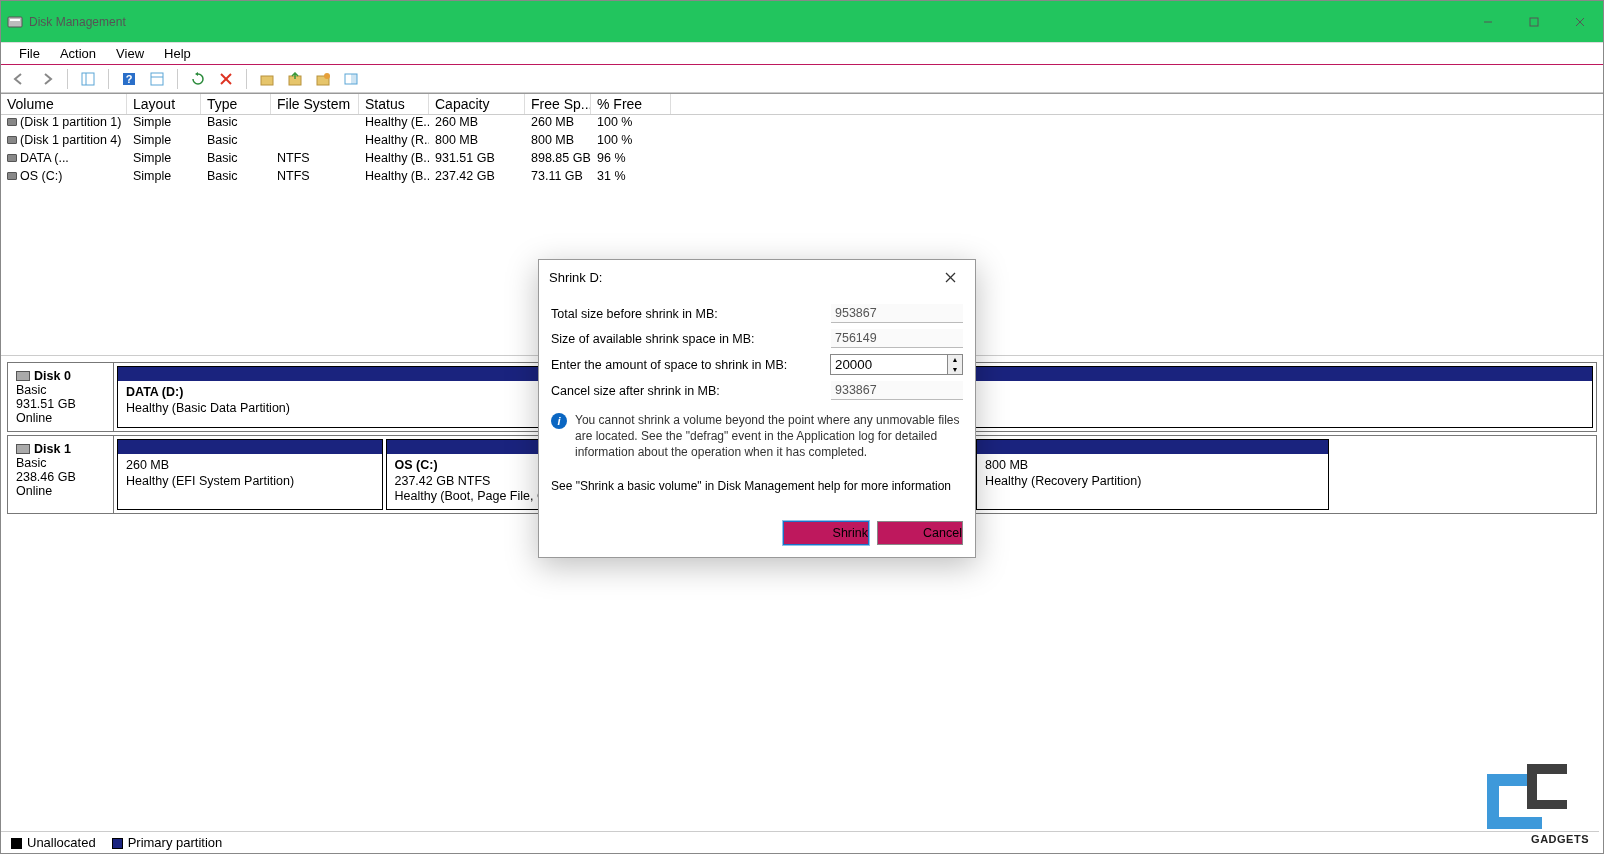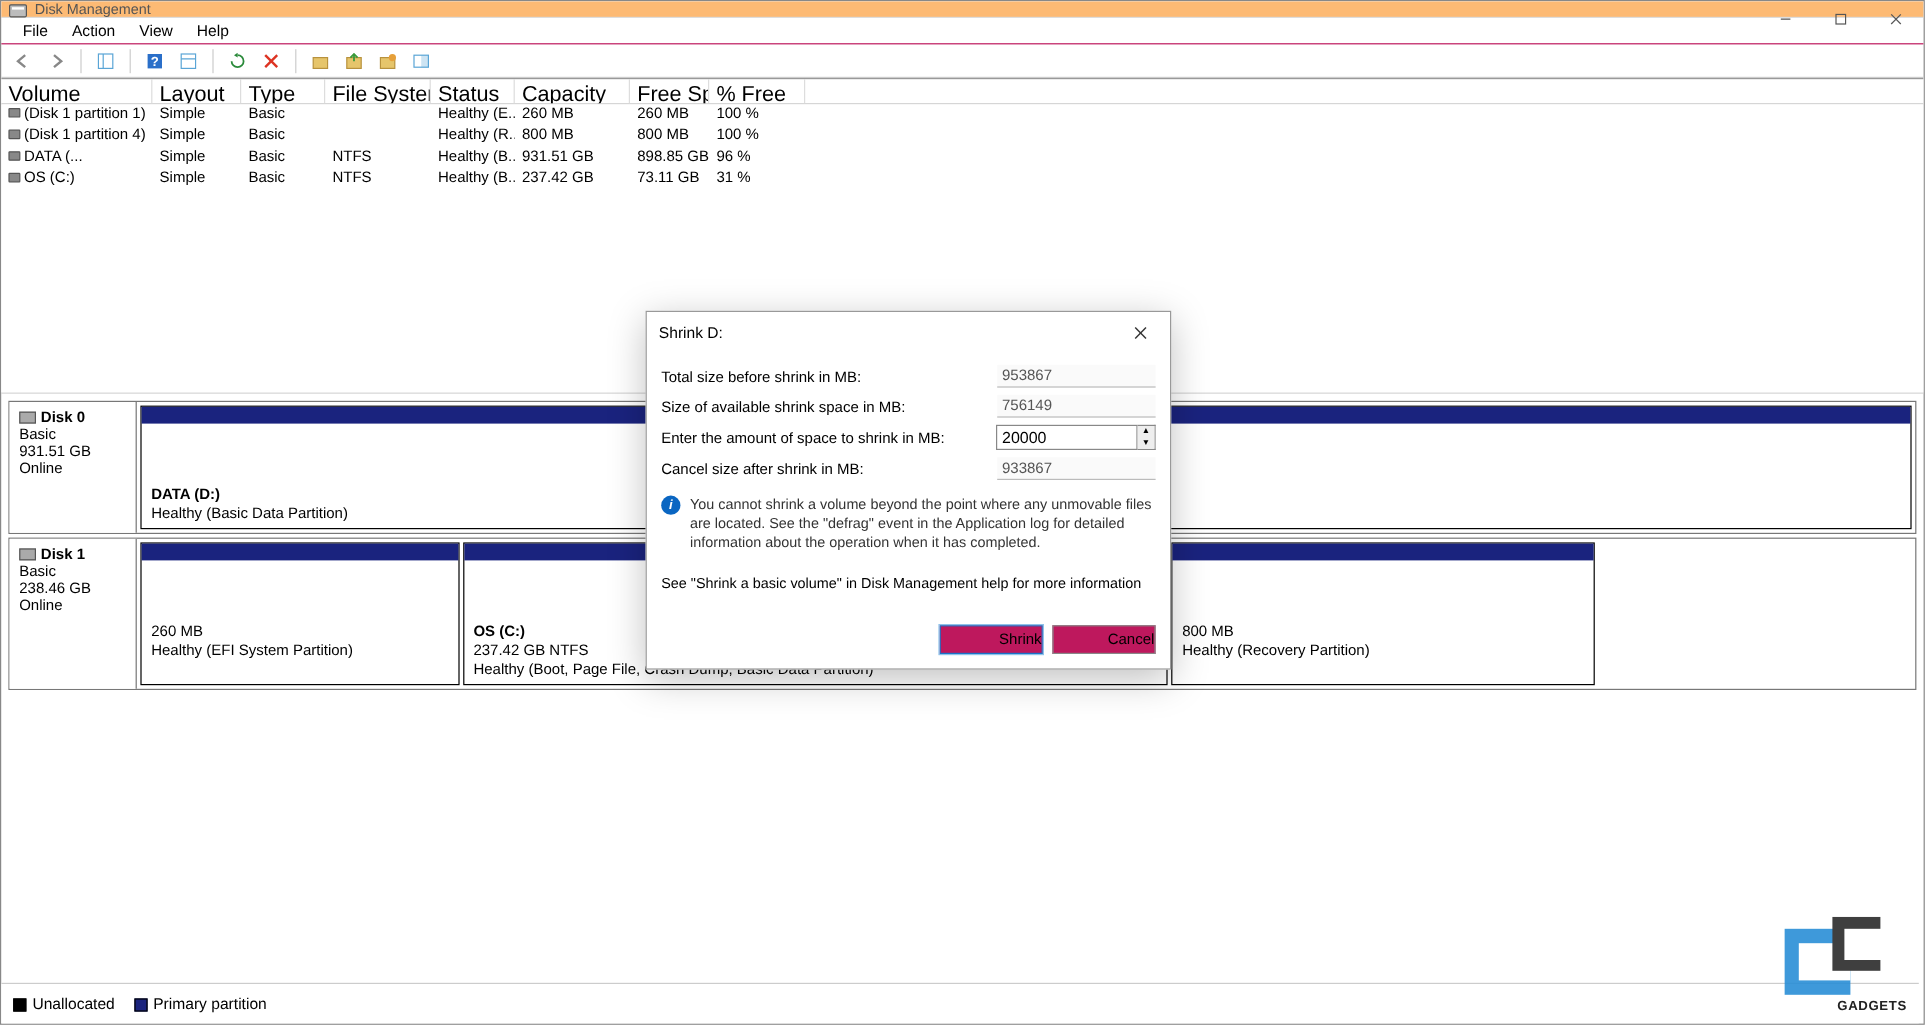--- a/index.html
+++ b/index.html
@@ -1,37 +1,37 @@
 <!DOCTYPE html>
 <html><head>
 <meta charset="utf-8">
 <style>
 * { margin: 0; padding: 0; box-sizing: border-box; font-family: "Segoe UI", Tahoma, sans-serif; }
 body { background: #fff; width: 1604px; height: 854px; position: relative; overflow: hidden; border: 1px solid #888; font-size: 13px; color: #000; }
 
 
-.titlebar { height: 14px; display: flex; align-items: flex-start; padding-left: 6px; background: #fdba74; border-bottom: 1px solid #ddd; }
+.titlebar { height: 42px; display: flex; align-items: center; padding-left: 6px; background: #22c55e; border-bottom: 1px solid #ddd; }
 .titlebar .app-icon { width: 16px; height: 16px; margin-right: 6px; }
 .titlebar .title { color: #555; font-size: 12px; }
 .titlebar .spacer { flex: 1; }
 .titlebar .win-btn { width: 46px; height: 30px; display: flex; align-items: center; justify-content: center; color: #666; cursor: pointer; }
 
 
 .menubar { height: 22px; display: flex; align-items: center; padding-left: 8px; gap: 0; border-bottom: 1px solid #be185d; }
 .menubar .menu-item { padding: 2px 10px; font-size: 13px; cursor: pointer; }
 
 
 .toolbar { height: 28px; display: flex; align-items: center; padding-left: 8px; gap: 8px; border-bottom: 1px solid #ccc; }
 .toolbar .tb-btn { width: 20px; height: 20px; display: flex; align-items: center; justify-content: center; cursor: pointer; color: #444; font-size: 14px; }
 .toolbar .sep { width: 1px; height: 20px; background: #ccc; margin: 0 2px; }
 
 
 .volume-table { width: 100%; border-bottom: 1px solid #ccc; }
 .vt-header { display: flex; background: #fff; border-top: 1px solid #999; border-bottom: 1px solid #ccc; height: 22px; }
-.vt-header .col { padding: 2px 6px; border-right: 1px solid #ddd; font-size: 18px; white-space: nowrap; overflow: hidden; }
+.vt-header .col { padding: 2px 6px; border-right: 1px solid #ddd; font-size: 14px; white-space: nowrap; overflow: hidden; }
 .vt-body { min-height: 240px; background: #fff; }
 .vt-row { display: flex; height: 18px; }
 .vt-row .col { padding: 0 6px; font-size: 12.5px; white-space: nowrap; overflow: hidden; }
 .disk-glyph { display: inline-block; width: 10px; height: 8px; background: #888; border: 1px solid #555; border-radius: 1px; margin-right: 3px; vertical-align: middle; position: relative; top: -1px; }
 
 .c-vol { width: 126px; }
 .c-lay { width: 74px; }
 .c-typ { width: 70px; }
 .c-fs  { width: 88px; }
 .c-sta { width: 70px; }
@@ -41,25 +41,25 @@
 
 
 .disk-panel { padding: 3px; }
 .disk-box { display: flex; margin: 3px; border: 1px solid #777; }
 .disk-left { width: 106px; padding: 6px 8px; background: #fff; border-right: 1px solid #777; font-size: 12.5px; }
 .disk-left .dname { font-weight: bold; }
 .dl-icon { display:inline-block; width:14px; height:10px; background:#aaa; border:1px solid #555; margin-right:4px; vertical-align:middle; position:relative; top:-1px;}
 .disk-right { flex: 1; display: flex; padding: 3px; gap: 3px; }
 .partition { flex-basis: 0; border: 1px solid #000; background: #fff; display: flex; flex-direction: column; }
 .part-cap { height: 14px; background: #1a237e; }
-.part-body { padding: 4px 8px; font-size: 12.5px; line-height: 1.25; margin-top: 48px; }
+.part-body { padding: 4px 8px; font-size: 12.5px; line-height: 1.25; }
 .part-body .pv-name { font-weight: bold; }
 
 
-.legend { position: absolute; bottom: 0; left: 0; right: 4px; height: 34px; border-top: 1px solid #ccc; display: flex; align-items: center; padding-left: 10px; gap: 16px; font-size: 13px; background:#fff; }
+.legend { position: absolute; bottom: 0; left: 0; right: 4px; height: 22px; border-top: 1px solid #ccc; display: flex; align-items: center; padding-left: 10px; gap: 16px; font-size: 13px; background:#fff; }
 .legend .sw { width: 11px; height: 11px; display: inline-block; margin-right: 5px; border: 1px solid #000; vertical-align: middle; }
 .legend .sw.unalloc { background: #000; }
 .legend .sw.primary { background: #1a237e; }
 .dialog { position: absolute; left: 537px; top: 258px; width: 438px; background: #fff; border: 1px solid #999; box-shadow: 0 8px 30px rgba(0,0,0,0.25); }
 .dlg-title { height: 34px; display:flex; align-items:center; padding: 0 10px; font-size: 13px; }
 .dlg-title .spacer { flex:1; }
 .dlg-close { width: 30px; height: 28px; display:flex; align-items:center; justify-content:center; cursor:pointer; font-size:15px; color:#333; }
 .dlg-body { padding: 4px 12px 12px 12px; font-size: 12.5px; }
 .dlg-row { display: flex; align-items: center; margin: 6px 0; }
 .dlg-row label { flex: 1; }

